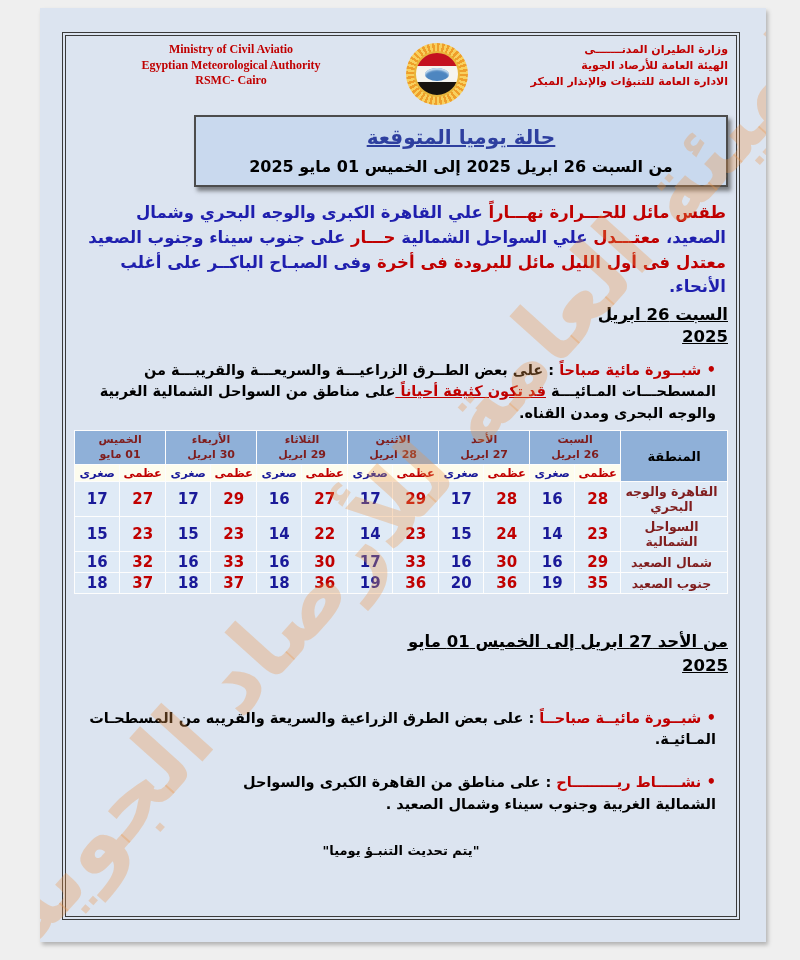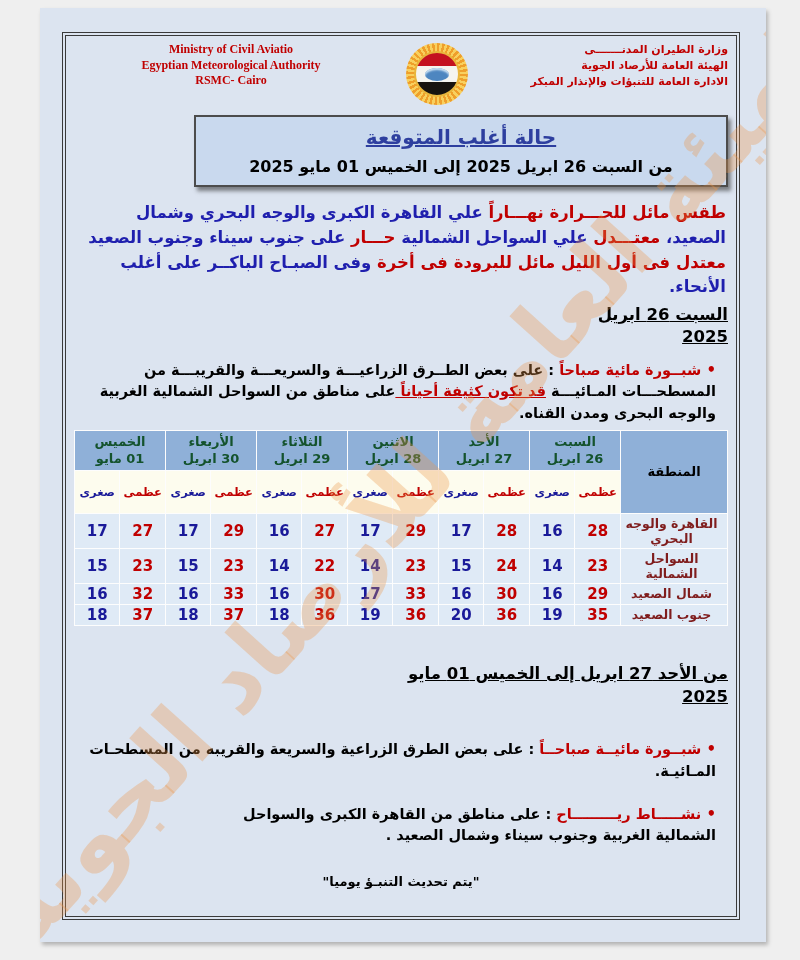--- a/index.html
+++ b/index.html
@@ -53,22 +53,22 @@
   .bullet.second-gap { margin-top:14px; }
 
   .temp-heading { margin-top:24px; text-align:right; color:#c00000; font-weight:bold; font-size:15.5px;
     text-decoration:underline; position:relative; z-index:2; }
 
   
   table.temps { margin-top:5px; width:100%; border-collapse:collapse; direction:rtl; position:relative; z-index:2;
     border:1px solid #7d93ad; }
   table.temps th, table.temps td { border:1px solid #fdfdfd; text-align:center; }
   th.region-h { background:#8fb0d8; color:#000; font-size:13px; font-weight:bold; width:110px; }
-  th.day { background:#8fb0d8; color:#14532d; font-size:13px; font-weight:bold; line-height:1.35; padding:2px 0; }
-  th.sub { background:#fdfcee; font-size:11.5px; padding:14px 0; width:46px; }
+  th.day { background:#8fb0d8; color:#7f1d1d; font-size:11px; font-weight:bold; line-height:1.35; padding:2px 0; }
+  th.sub { background:#fdfcee; font-size:11.5px; padding:1px 0; width:46px; }
   th.sub.mx { color:#c00000; } th.sub.mn { color:#1a1a99; }
   td.val { background:#dfeaf6; font-size:15px; font-weight:bold; padding:1px 0; }
   td.val.mx { color:#c00000; } td.val.mn { color:#1a1a99; }
   td.region { background:#dfeaf6; color:#7f1d1d; font-size:12.5px; font-weight:bold; text-align:right; padding:2px 5px 2px 0; }
 
   .range-heading { margin-top:36px; font-size:16.5px; font-weight:bold; text-align:right;
     text-decoration:underline; line-height:1.4; position:relative; z-index:2; }
 
   .footer { margin-top:24px; text-align:center; line-height:1.7; position:relative; z-index:2; }
   .footer-update { color:#000; font-weight:bold; font-size:13px; direction:rtl; }
@@ -93,21 +93,21 @@
         </div>
       </div>
       <div class="org-ar">
         <div>وزارة الطيران المدنـــــــى</div>
         <div>الهيئة العامة للأرصاد الجوية</div>
         <div>الادارة العامة للتنبؤات والإنذار المبكر</div>
       </div>
     </div>
 
     <div class="title-box">
-      <div class="title-main">حالة أغلب المتوقعة</div>
+      <div class="title-main">حالة يوميا المتوقعة</div>
       <div class="title-range">من السبت 26 ابريل 2025  إلى الخميس 01 مايو 2025</div>
     </div>
 
     <div class="summary rtl"><span class="seg-red">طقس مائل للحـــرارة نهـــاراً </span><span class="seg-blue">علي القاهرة الكبرى والوجه البحري وشمال الصعيد، </span><span class="seg-red">معتـــدل </span><span class="seg-blue">علي السواحل الشمالية </span><span class="seg-red">حـــار </span><span class="seg-blue">على جنوب سيناء وجنوب الصعيد  </span><span class="seg-red">معتدل فى أول الليل مائل للبرودة فى أخرة </span><span class="seg-blue">وفى الصبـاح الباكــر على أغلب الأنحاء.</span></div>
 
     <div class="day-heading rtl">
       <span>السبت 26 ابريل</span><br>
       <span>2025</span>
     </div>
 

